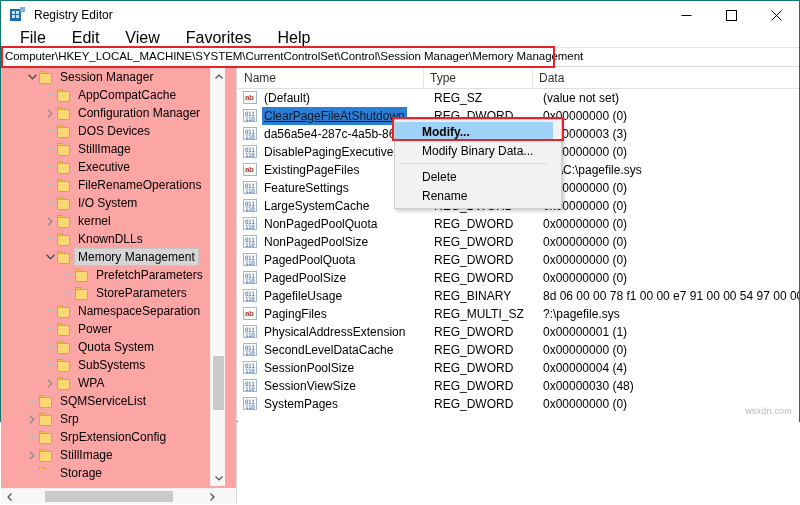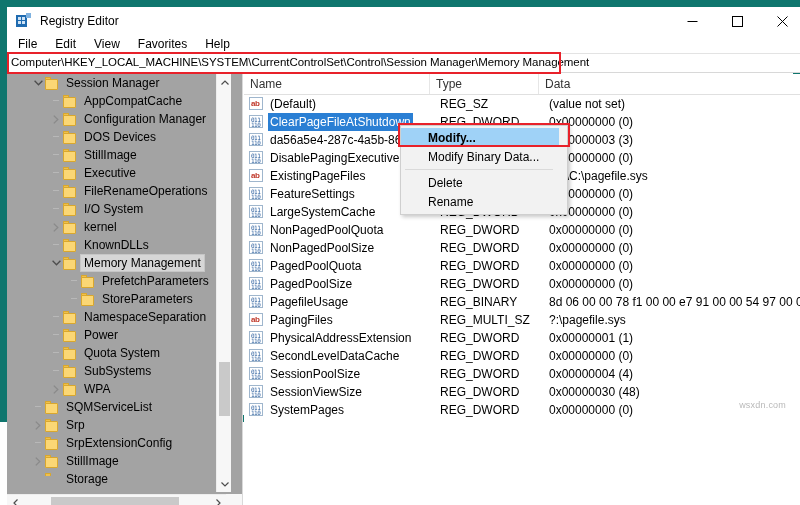--- a/index.html
+++ b/index.html
@@ -6,21 +6,21 @@
     margin: 0; padding: 0;
     width: 800px; height: 505px;
     overflow: hidden;
     background: #ffffff;
     font-family: "Liberation Sans", sans-serif;
   }
   #app {
     position: relative;
     width: 800px; height: 422px;
     background: #ffffff;
-    border: 7px solid #0f766e;
+    border: 1px solid #0f766e;
     box-sizing: border-box;
   }
 
   
   .titlebar {
     position: absolute; left: 0; top: 0;
     width: 798px; height: 28px;
     background: #ffffff;
     display: flex; align-items: center;
   }
@@ -53,23 +53,23 @@
   .tb-btn svg { display: block; }
 
   
   .menubar {
     position: absolute; left: 0; top: 28px;
     width: 798px; height: 18px;
     display: flex; align-items: center;
     background: #ffffff;
   }
   .menu-item {
-    font-size: 12px; color: #000;
+    font-size: 16px; color: #000;
     padding: 1px 7px 2px 7px;
-    margin-left: 4px;
+    margin-left: 12px;
     white-space: nowrap;
   }
 
   
   .addrwrap {
     position: absolute; left: 0; top: 46px;
     width: 798px; height: 20px;
     background: #ffffff;
     border-top: 1px solid #e3e3e3;
     border-bottom: 1px solid #d8d8d8;
@@ -94,21 +94,21 @@
   
   .pane-split {
     position: absolute; left: 0; top: 67px;
     width: 798px; height: 436px;
   }
 
   
   .treepane {
     position: absolute; left: 0; top: 0;
     width: 236px; height: 436px;
-    background: #a3a3a3;
+    background: #fca5a5;
     border-right: 1px solid #d9d9d9;
     box-sizing: border-box;
     overflow: hidden;
   }
   .tree-clip {
     position: absolute; left: 0; top: 0;
     width: 210px; height: 418px;
     overflow: hidden;
   }
   .trow {
@@ -266,21 +266,22 @@
   .ctype {
     position: absolute; left: 196px; top: 0;
     line-height: 18px;
   }
   .cdata {
     position: absolute; left: 305px; top: 0;
     line-height: 18px;
   }
   .lrow.sel .cname {
     background: #2a7fd4;
-    color: #ffffff;
+    color: #0f172a;
+    text-decoration: underline;
   }
 
   
   .ctxmenu {
     position: absolute;
     left: 393px; top: 118px;
     width: 168px;
     background: #f2f2f2;
     border: 1px solid #cfcfcf;
     box-shadow: 2px 2px 4px rgba(0,0,0,0.22);

